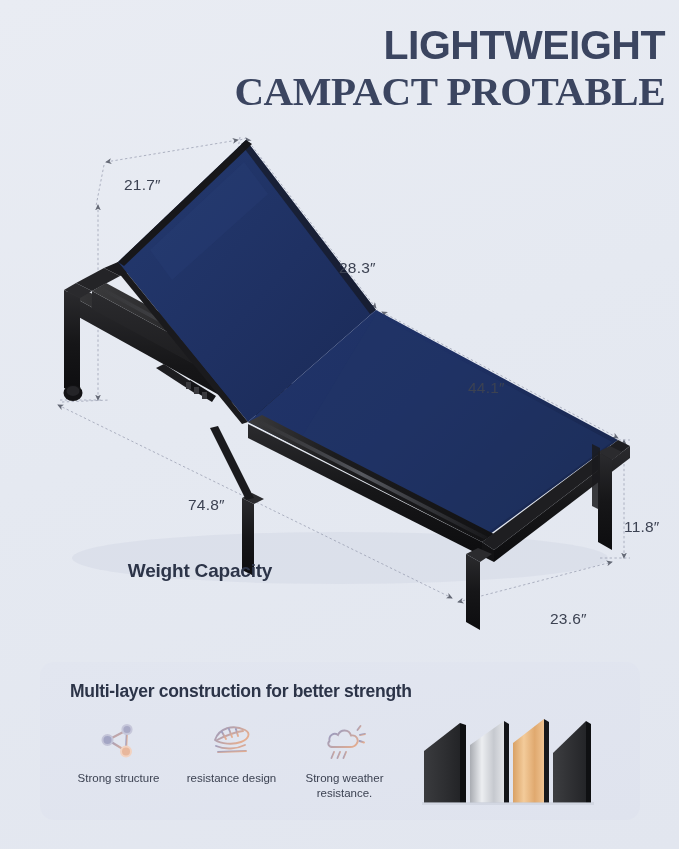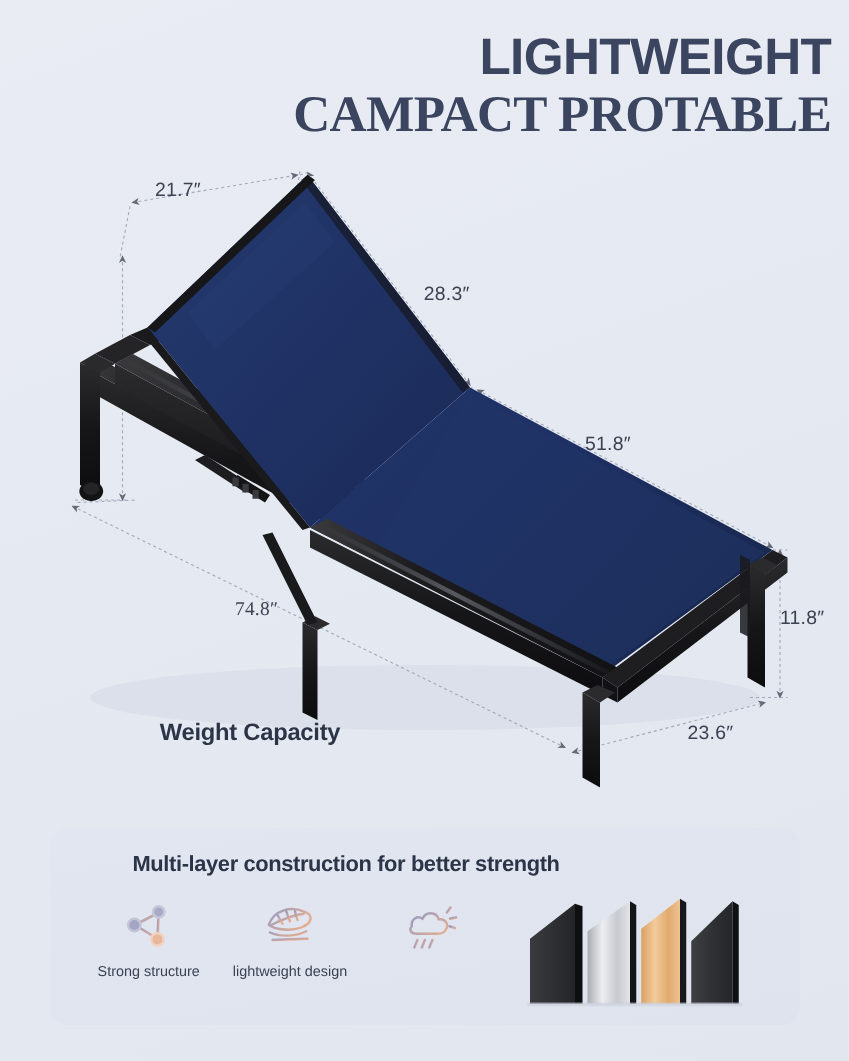--- a/index.html
+++ b/index.html
@@ -34,47 +34,48 @@
   #product { position:absolute; left:0; top:110px; width:679px; height:520px; }
 
   
   .dim {
     position:absolute;
     color:#3c4252;
     font-size:15.5px;
     font-weight:400;
     white-space:nowrap;
     letter-spacing:0.2px;
+    margin-top:32px;
   }
   .dim.stack { text-align:center; line-height:1.35; white-space:normal; width:62px; }
 
   #dim-217 { left:124px; top:144px; }
   #dim-minmax { left:38px; top:198px; }
   #dim-283 { left:339px; top:227px; }
   #dim-441 { left:468px; top:347px; }
-  #dim-748 { left:188px; top:479px;font-family:Liberation Serif, serif; }
+  #dim-748 { left:188px; top:464px; }
   #dim-118 { left:624px; top:486px; }
   #dim-236 { left:550px; top:578px; }
 
   
   .weight-wrap { position:absolute; left:0; top:560px; width:400px; text-align:center; }
   .lbs {
     font-size:56px;
     font-weight:700;
     letter-spacing:-2px;
     line-height:1;
     background:linear-gradient(100deg,#9a9cc0 0%,#a9a2bd 26%,#c8a8a6 52%,#e7b295 78%,#f0b892 100%);
     -webkit-background-clip:text;
     background-clip:text;
     color:transparent;
     -webkit-text-fill-color:transparent;
     display:inline-block;
   }
   .lbs-sub {
-    margin-top:16px;
+    margin-top:0;
     font-size:19px;
     font-weight:700;
     color:#2c3448;
     letter-spacing:-0.2px;
   }
 
   
   .panel {
     position:absolute;
     left:40px; top:662px;
@@ -82,28 +83,26 @@
     background:linear-gradient(170deg,#e2e6f0 0%,#dfe3ee 100%);
     border-radius:14px;
   }
   .panel-title {
     position:absolute;
     left:30px; top:19px;
     font-size:17.5px;
     font-weight:700;
     color:#2c3448;
     letter-spacing:-0.3px;
-    margin-left:36px;
   }
   .features {
     position:absolute;
     left:22px; top:52px;
     width:340px;
     display:flex;
-    justify-content:center;
   }
   .feature { width:113px; text-align:center; }
   .feature .ico { height:54px; display:flex; align-items:center; justify-content:center; }
   .feature .cap {
     margin-top:3px;
     font-size:11.5px;
     color:#3c4252;
     line-height:1.3;
   }
 
@@ -237,21 +236,21 @@
     <path d="M466,444 L466,512 L480,520 L480,452 Z" fill="url(#gMetalSide)"></path>
     <path d="M466,444 L478,438 L492,444 L480,452 Z" fill="#2b2b2e"></path>
 
     <path d="M592,334 L592,396 L600,400 L600,338 Z" fill="#1a1a1d" opacity="0.85"></path>
   </svg>
 
   <div class="dim" id="dim-217">21.7″</div>
 
 
   <div class="dim" id="dim-283">28.3″</div>
-  <div class="dim" id="dim-441">51.8″</div>
+  <div class="dim" id="dim-441">44.1″</div>
   <div class="dim" id="dim-748">74.8″</div>
   <div class="dim" id="dim-118">11.8″</div>
   <div class="dim" id="dim-236">23.6″</div>
 
   <div class="weight-wrap">
     <div class="lbs-sub">Weight Capacity</div>
   </div>
 
   <div class="panel">
     <div class="panel-title">Multi-layer construction for better strength</div>
@@ -293,21 +292,21 @@
               <path d="M8,22 C12,10 26,6 38,12 C44,15 42,21 34,24 C26,27 14,26 8,22 Z"></path>
               <path d="M10,22 C18,18 28,14 36,13"></path>
               <path d="M15,14 L19,21"></path>
               <path d="M22,11 L25,19"></path>
               <path d="M29,11 L31,18"></path>
               <path d="M9,28 C18,32 30,31 38,27"></path>
               <path d="M11,34 L39,33"></path>
             </g>
           </svg>
         </div>
-        <div class="cap">lightweight design</div>
+        <div class="cap">resistance design</div>
       </div>
 
       <div class="feature">
         <div class="ico">
           <svg width="50" height="48" viewBox="0 0 50 48">
             <defs>
               <linearGradient id="gIcon3" x1="0" y1="0.2" x2="1" y2="0.9">
                 <stop offset="0%" stop-color="#9a9cc0"></stop>
                 <stop offset="100%" stop-color="#e4ad90"></stop>
               </linearGradient>
@@ -321,20 +320,22 @@
 
               <path d="M13,30 C8.5,30 7,26.5 9.5,24 C8.5,18.5 14,15 18,18 C20.5,12 29,12 31,18.5
                        C36.5,17.5 39.5,23 36.5,27 C35,29.5 32,30 30,30 Z"></path>
 
               <path d="M14,35 L11.5,41"></path>
               <path d="M20,35 L17.5,41"></path>
               <path d="M26,35 L23.5,41"></path>
             </g>
           </svg>
         </div>
+        <div class="cap">Strong weather
+resistance.</div>
       </div>
 
     </div>
 
     <svg class="layers" viewBox="0 0 200 118">
       <defs>
         <linearGradient id="lBlack" x1="0" y1="0" x2="1" y2="0">
           <stop offset="0%" stop-color="#3a3b3e"></stop>
           <stop offset="60%" stop-color="#2d2e31"></stop>
           <stop offset="100%" stop-color="#232427"></stop>

